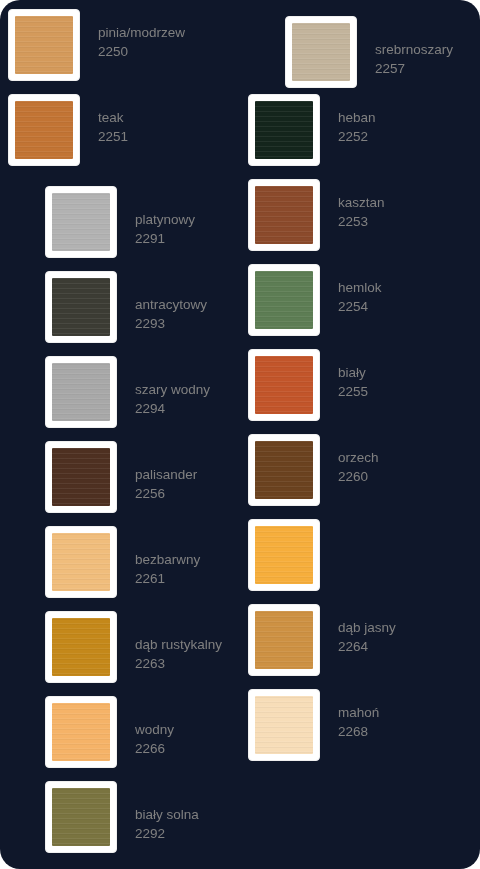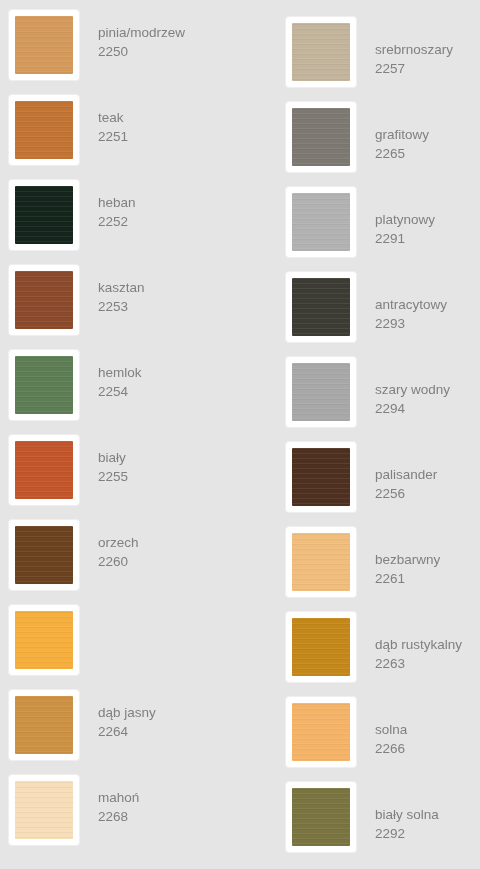--- a/index.html
+++ b/index.html
@@ -11,27 +11,28 @@
     width: 480px;
     height: 869px;
     overflow: hidden;
     font-family: "Liberation Sans", sans-serif;
     -webkit-font-smoothing: antialiased;
   }
   #swatch-grid {
     position: relative;
     width: 480px;
     height: 869px;
-    background: #e5e5e5;
+    background: #0f172a;
     display: grid;
     grid-template-columns: 240px 240px;
     grid-auto-rows: 85px;
     align-content: start;
     padding-top: 9px;
     box-sizing: border-box;
+    border-radius: 20px;
   }
   .swatch-item {
     display: flex;
     align-items: flex-start;
     height: 85px;
     box-sizing: border-box;
   }
   .swatch-item.col-left  { padding-left: 8px; }
   .swatch-item.col-right { padding-left: 45px; align-items: center; }
 
@@ -105,29 +106,20 @@
     </div>
     <div class="swatch-item col-left">
       <div class="swatch-card">
         <div class="swatch-chip" style="background: rgb(194, 116, 52);"></div>
       </div>
       <div class="swatch-text">
         <span class="swatch-name">teak</span>
         <span class="swatch-code">2251</span>
       </div>
     </div>
-    <div class="swatch-item col-right">
-      <div class="swatch-card">
-        <div class="swatch-chip" style="background: rgb(125, 121, 114);"></div>
-      </div>
-      <div class="swatch-text">
-        <span class="swatch-name">grafitowy</span>
-        <span class="swatch-code">2265</span>
-      </div>
-    </div>
     <div class="swatch-item col-left">
       <div class="swatch-card">
         <div class="swatch-chip" style="background: rgb(20, 37, 28);"></div>
       </div>
       <div class="swatch-text">
         <span class="swatch-name">heban</span>
         <span class="swatch-code">2252</span>
       </div>
     </div>
     <div class="swatch-item col-right">
@@ -232,21 +224,21 @@
       <div class="swatch-text">
         <span class="swatch-name">dąb jasny</span>
         <span class="swatch-code">2264</span>
       </div>
     </div>
     <div class="swatch-item col-right">
       <div class="swatch-card">
         <div class="swatch-chip" style="background: rgb(245, 179, 104);"></div>
       </div>
       <div class="swatch-text">
-        <span class="swatch-name">solna</span>
+        <span class="swatch-name">wodny</span>
         <span class="swatch-code">2266</span>
       </div>
     </div>
     <div class="swatch-item col-left">
       <div class="swatch-card">
         <div class="swatch-chip" style="background: rgb(247, 221, 184);"></div>
       </div>
       <div class="swatch-text">
         <span class="swatch-name">mahoń</span>
         <span class="swatch-code">2268</span>

